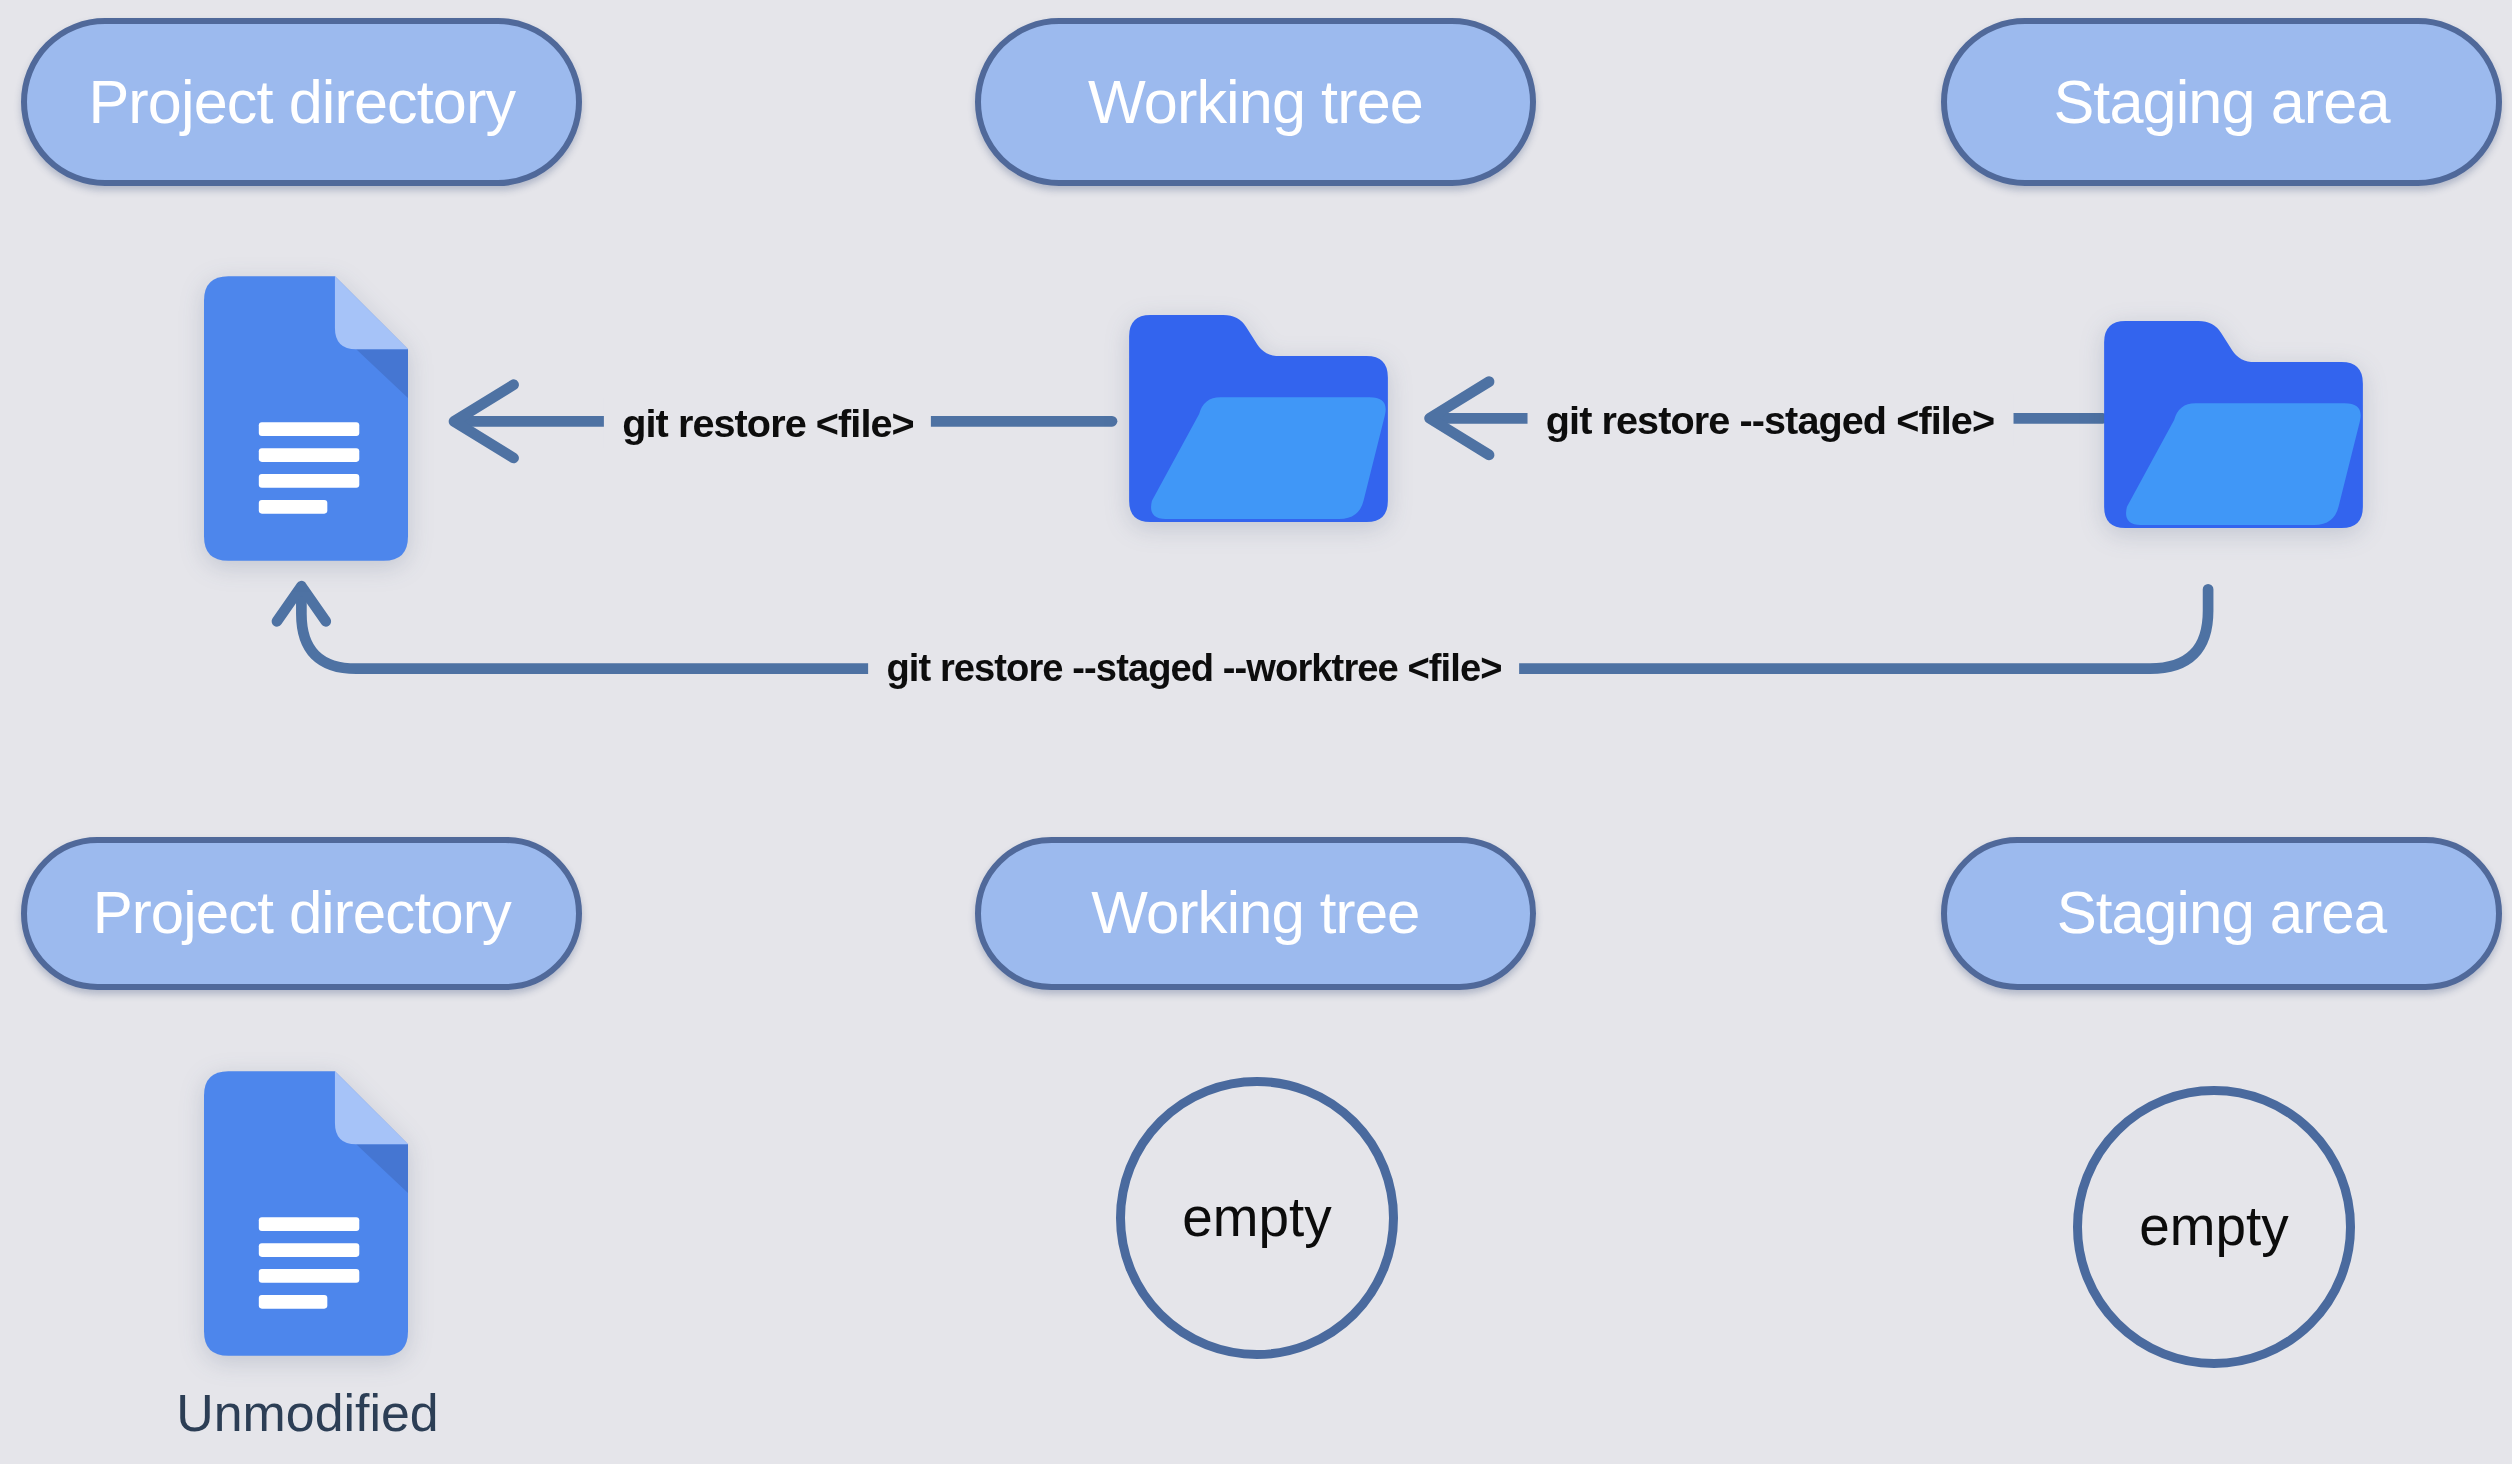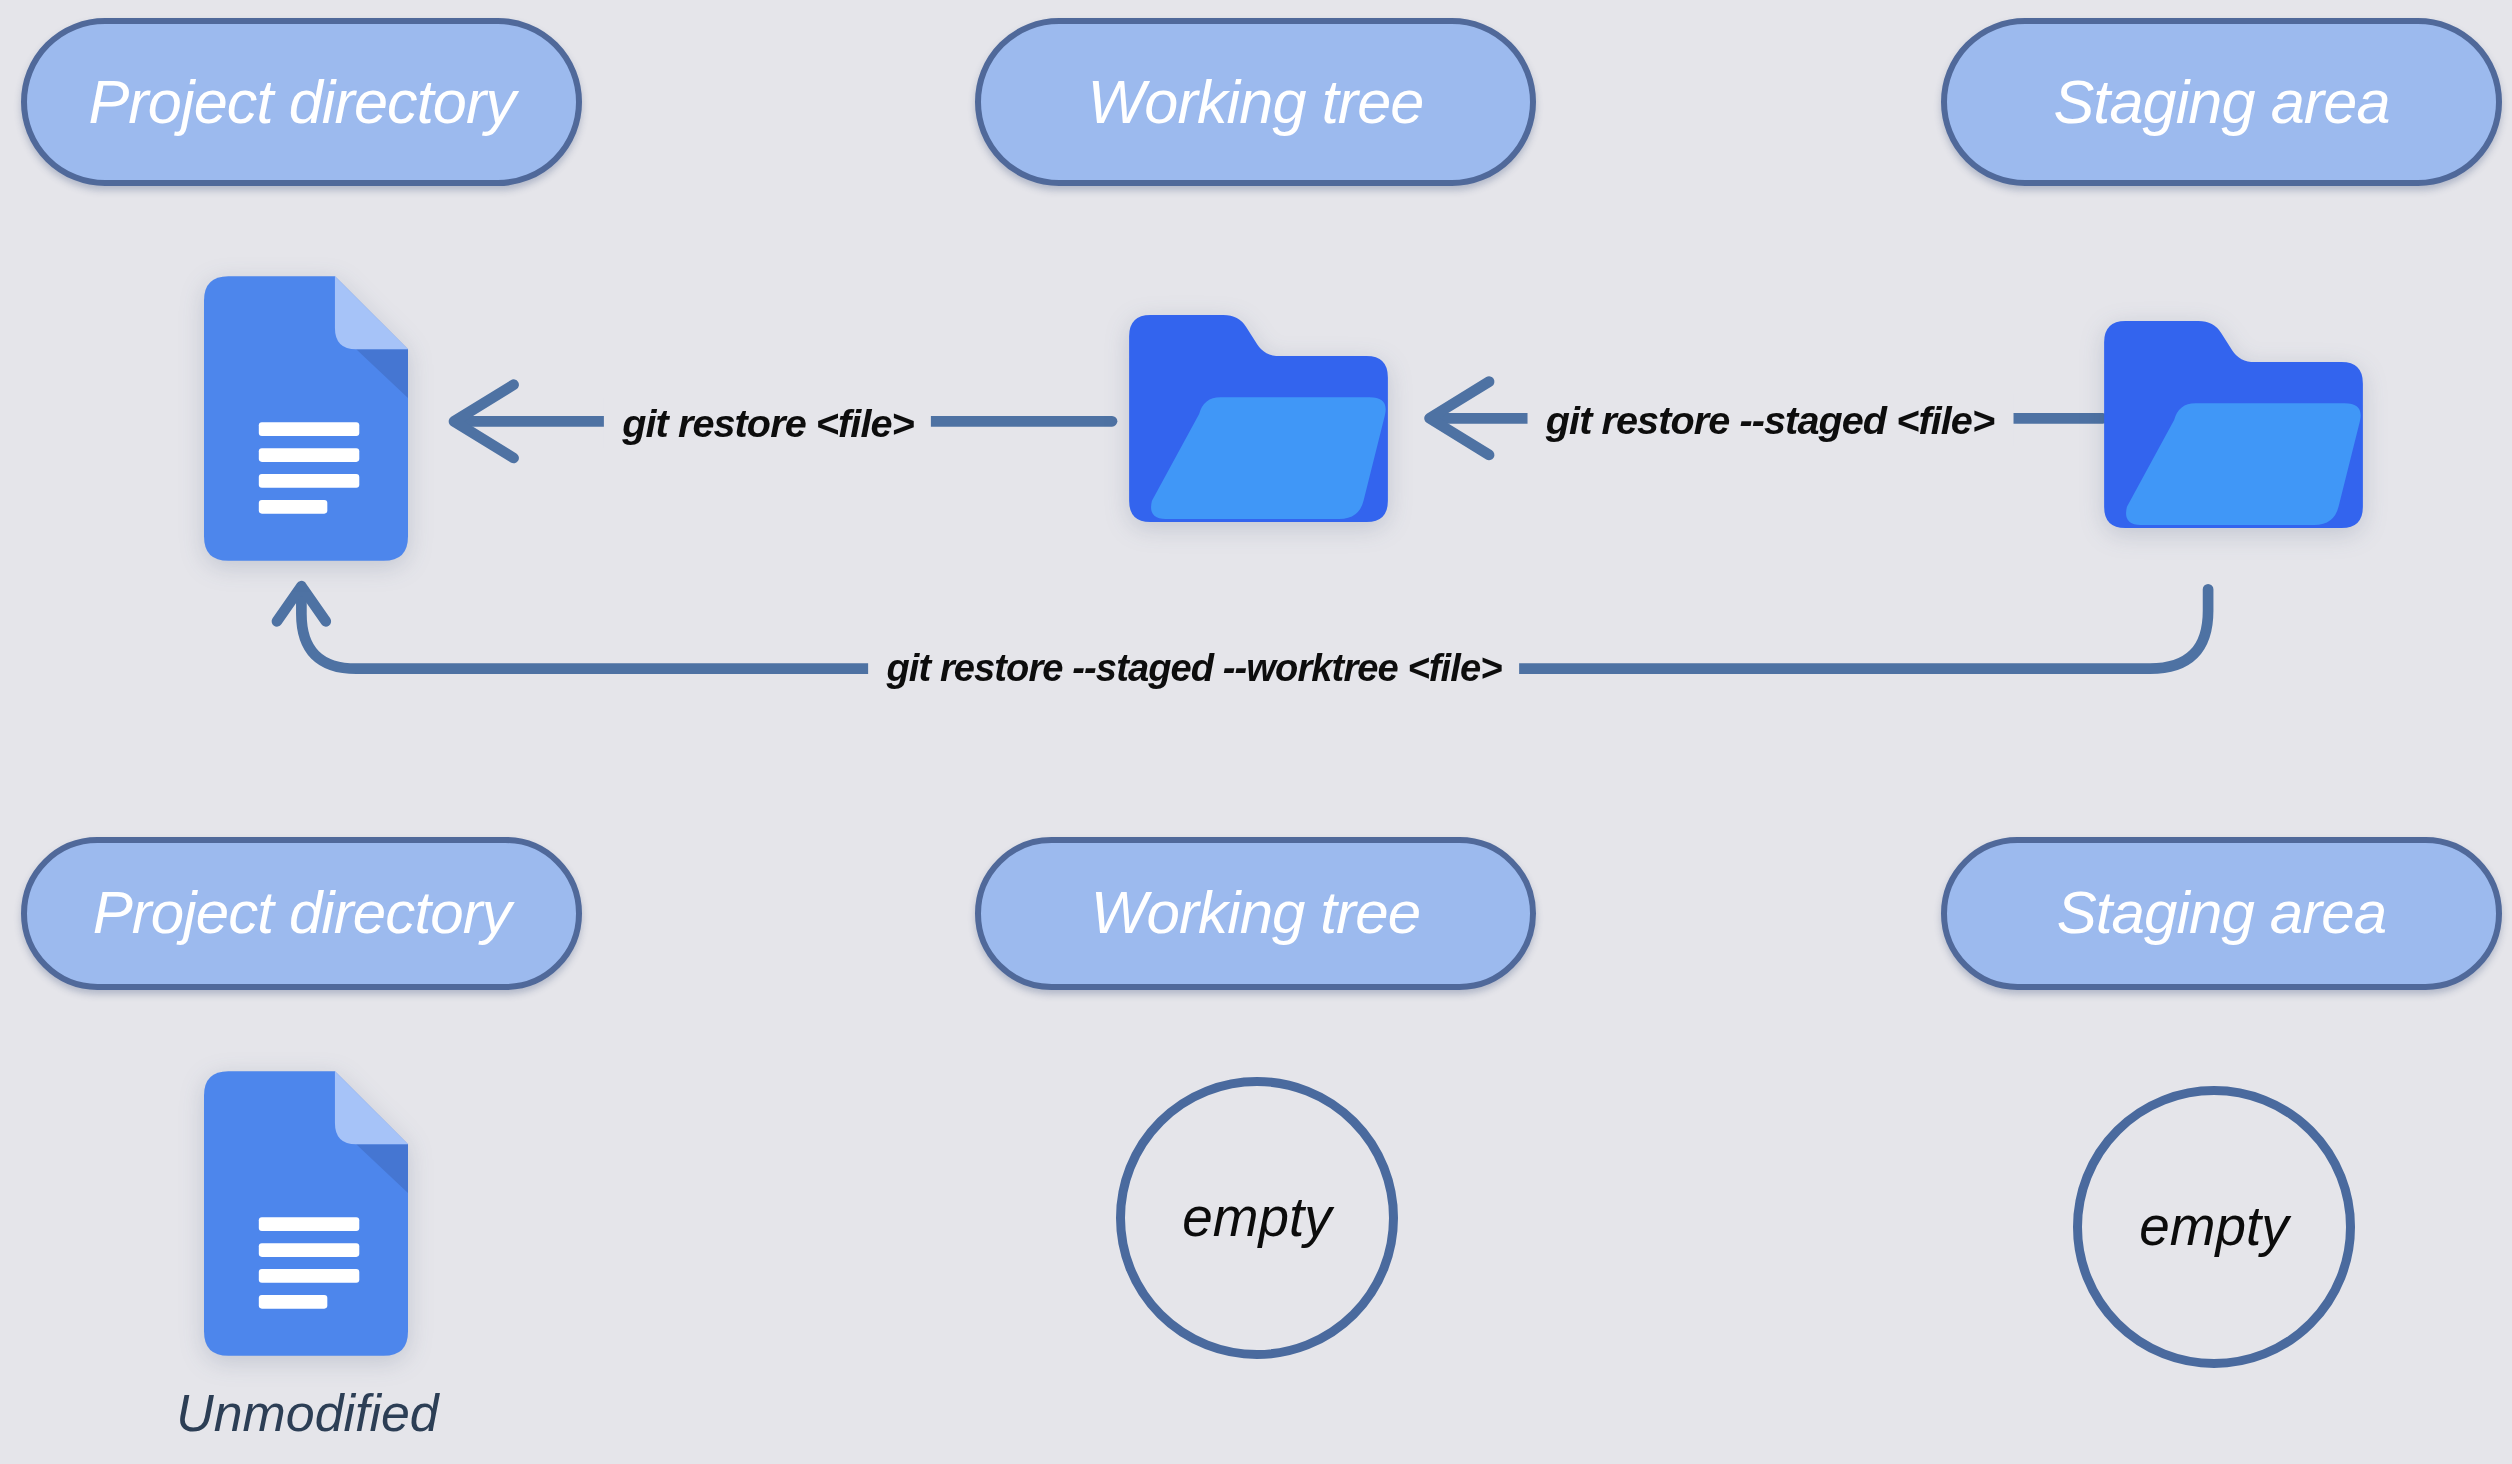--- a/index.html
+++ b/index.html
@@ -1,16 +1,16 @@
 <!DOCTYPE html>
 <html style="--bg: #e5e5ea; --pill_fill: #9cbaee; --pill_border: #50699a; --pill_text: #ffffff; --arrow: #4e72a3; --cmd_text: #0d0d0d; --doc_body: #4d86ec; --doc_fold: #a6c3f8; --doc_shadow: #4576d2; --folder_back: #3364ee; --folder_front: #4097f7; --circle_border: #4a6a9e; --state_text: #0c0c0c; --unmodified_text: #2c3e55;font-size:8.2px"><head>
 <meta charset="utf-8">
 <style>
   html,body{margin:0;padding:0;background:#e5e5ea;}
-  .stage{position:relative;width:2512px;height:1465px;overflow:hidden;background:var(--bg,#e5e5ea);font-style:italic;}
+  .stage{position:relative;width:2512px;height:1465px;overflow:hidden;background:var(--bg,#e5e5ea);}
   .canvas{
     position:absolute;left:0;top:0;width:837px;height:488px;
     transform:scale(3);transform-origin:0 0;
     background:var(--bg,#e5e5ea);
     font-family:"Liberation Sans",sans-serif;
   }
   .pill{
     position:absolute;width:187px;height:56px;box-sizing:border-box;
     border:2.5px solid var(--pill_border,#50699a);
     background:var(--pill_fill,#9cbaee);

